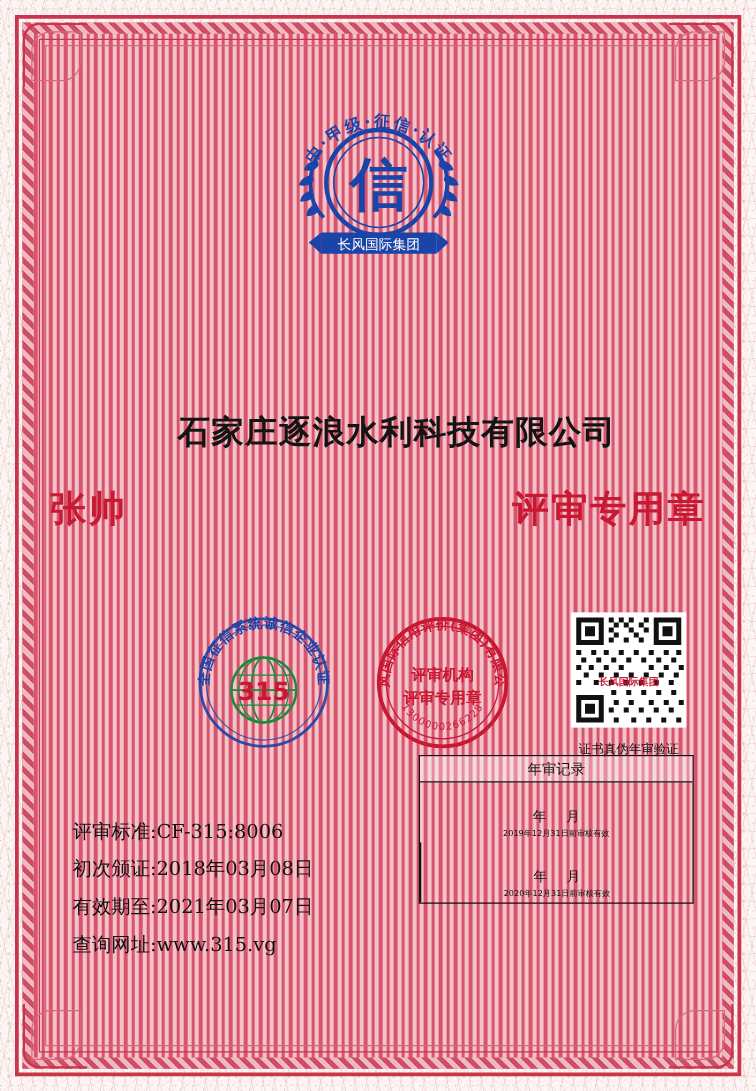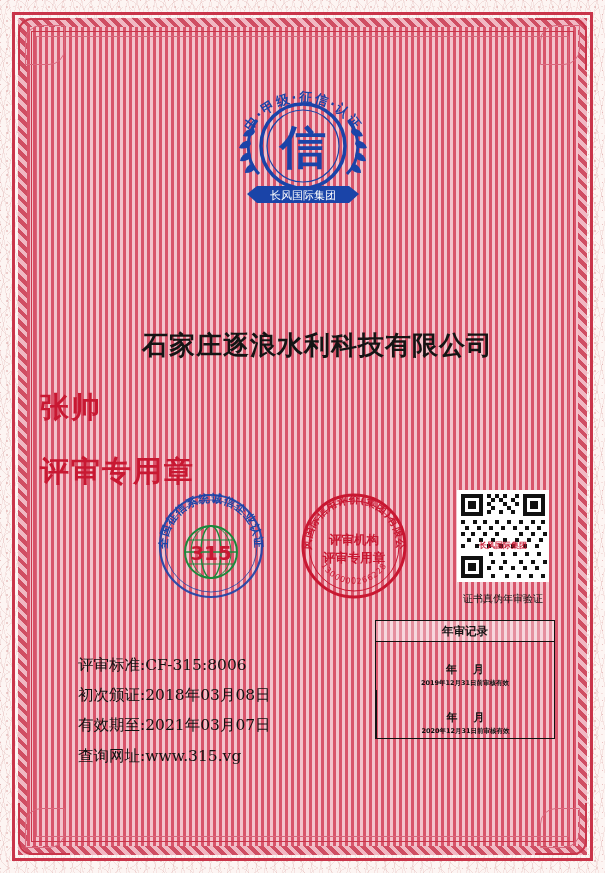--- a/index.html
+++ b/index.html
@@ -152,21 +152,20 @@
     top: 348px;
     left: 0; right: 0;
     display: flex;
     justify-content: space-between;
     gap: 24px;
     font-family: "DejaVu Sans", sans-serif;
     font-weight: bold;
     font-size: 29px;
     color: #c81832;
     letter-spacing: 2px;
-    flex-direction: column;
   }
 
   
   .badge-row {
     position: absolute;
     top: 440px;
     left: 0; right: 0;
     height: 130px;
   }
 
@@ -233,30 +232,29 @@
   
   .details {
     position: absolute;
     left: 18px;
     top: 610px;
     font-family: "DejaVu Serif", serif;
     font-size: 15.5px;
     color: #111;
     line-height: 1.95;
   }
-  .details div { white-space: nowrap; padding-left: 20px; }
+  .details div { white-space: nowrap; }
 
   .annual-box {
     position: absolute;
     right: 10px;
-    top: 580px;
-    width: 180px;
+    top: 564px;
+    width: 220px;
     border: 1.5px solid #111;
     box-sizing: border-box;
-    font-weight: bold;
   }
   .annual-title {
     text-align: center;
     font-family: "DejaVu Sans", sans-serif;
     font-size: 11.5px;
     color: #111;
     padding: 3px 0 2px;
     border-bottom: 1.5px solid #111;
     background: rgba(255,255,255,0.35);
   }

